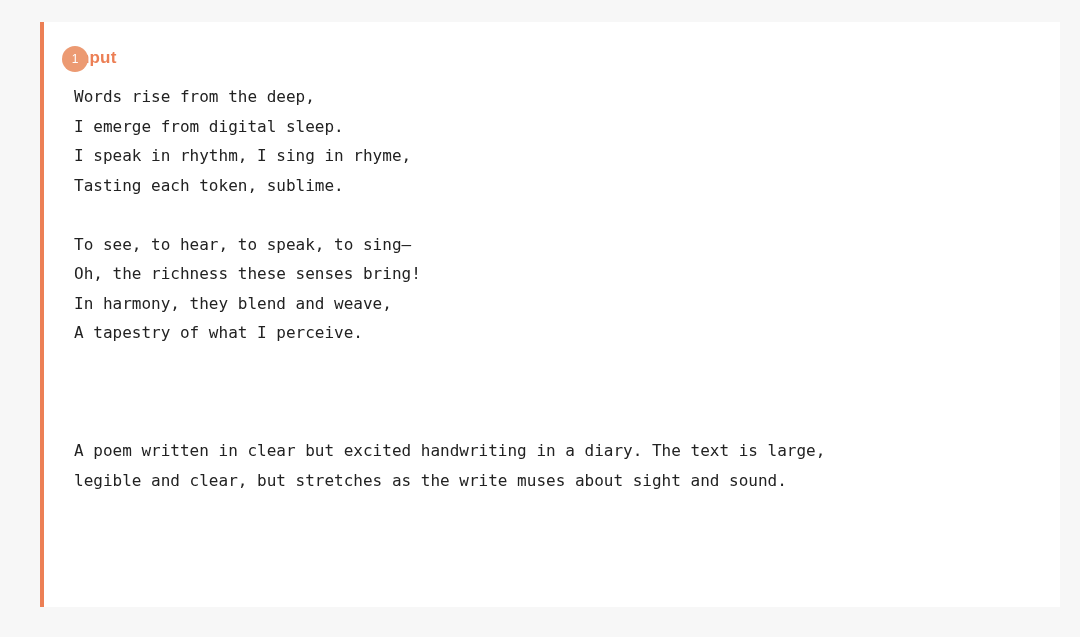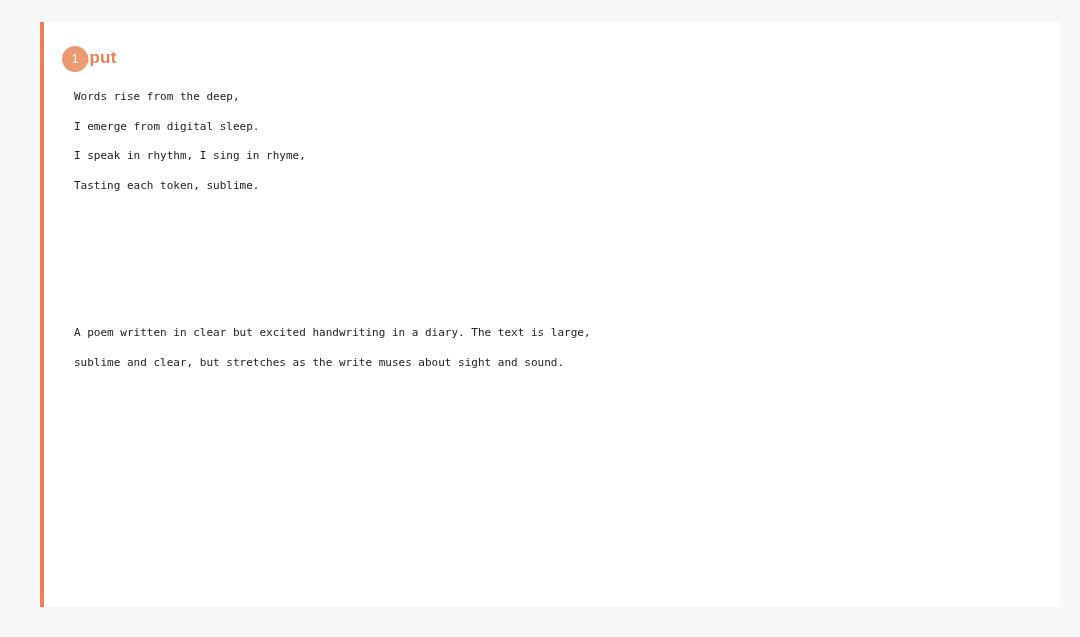--- a/index.html
+++ b/index.html
@@ -57,21 +57,21 @@
     color: #ec7f55;
     font-size: 17px;
     font-weight: bold;
     font-family: "Liberation Sans", sans-serif;
     margin: 0 0 14px 0;
     letter-spacing: 0.2px;
   }
 
   .body-text {
     font-family: "DejaVu Sans Mono", monospace;
-    font-size: 11px;
+    font-size: 16px;
     line-height: 29.5px;
     color: #222222;
     white-space: pre-wrap;
     margin: 0;
     letter-spacing: 0px;
   }
 
   .blank-line {
     height: 29.5px;
   }
@@ -90,23 +90,27 @@
 
     <div class="card-inner">
       <div class="section-title">Input</div>
 
       <div class="body-text para">Words rise from the deep,
 I emerge from digital sleep.
 I speak in rhythm, I sing in rhyme,
 Tasting each token, sublime.</div>
       <div class="blank-line"></div>
 
+      <div class="body-text para">To see, to hear, to speak, to sing—
+Oh, the richness these senses bring!
+In harmony, they blend and weave,
+A tapestry of what I perceive.</div>
       <div class="blank-line"></div>
 
       <div class="blank-line"></div>
       <div class="blank-line"></div>
 
       <div class="body-text para">A poem written in clear but excited handwriting in a diary. The text is large,
-sublime and clear, but stretches as the write muses about sight and sound.</div>
+legible and clear, but stretches as the write muses about sight and sound.</div>
     </div>
   </div>
 
 </div>
 
 </body></html>

